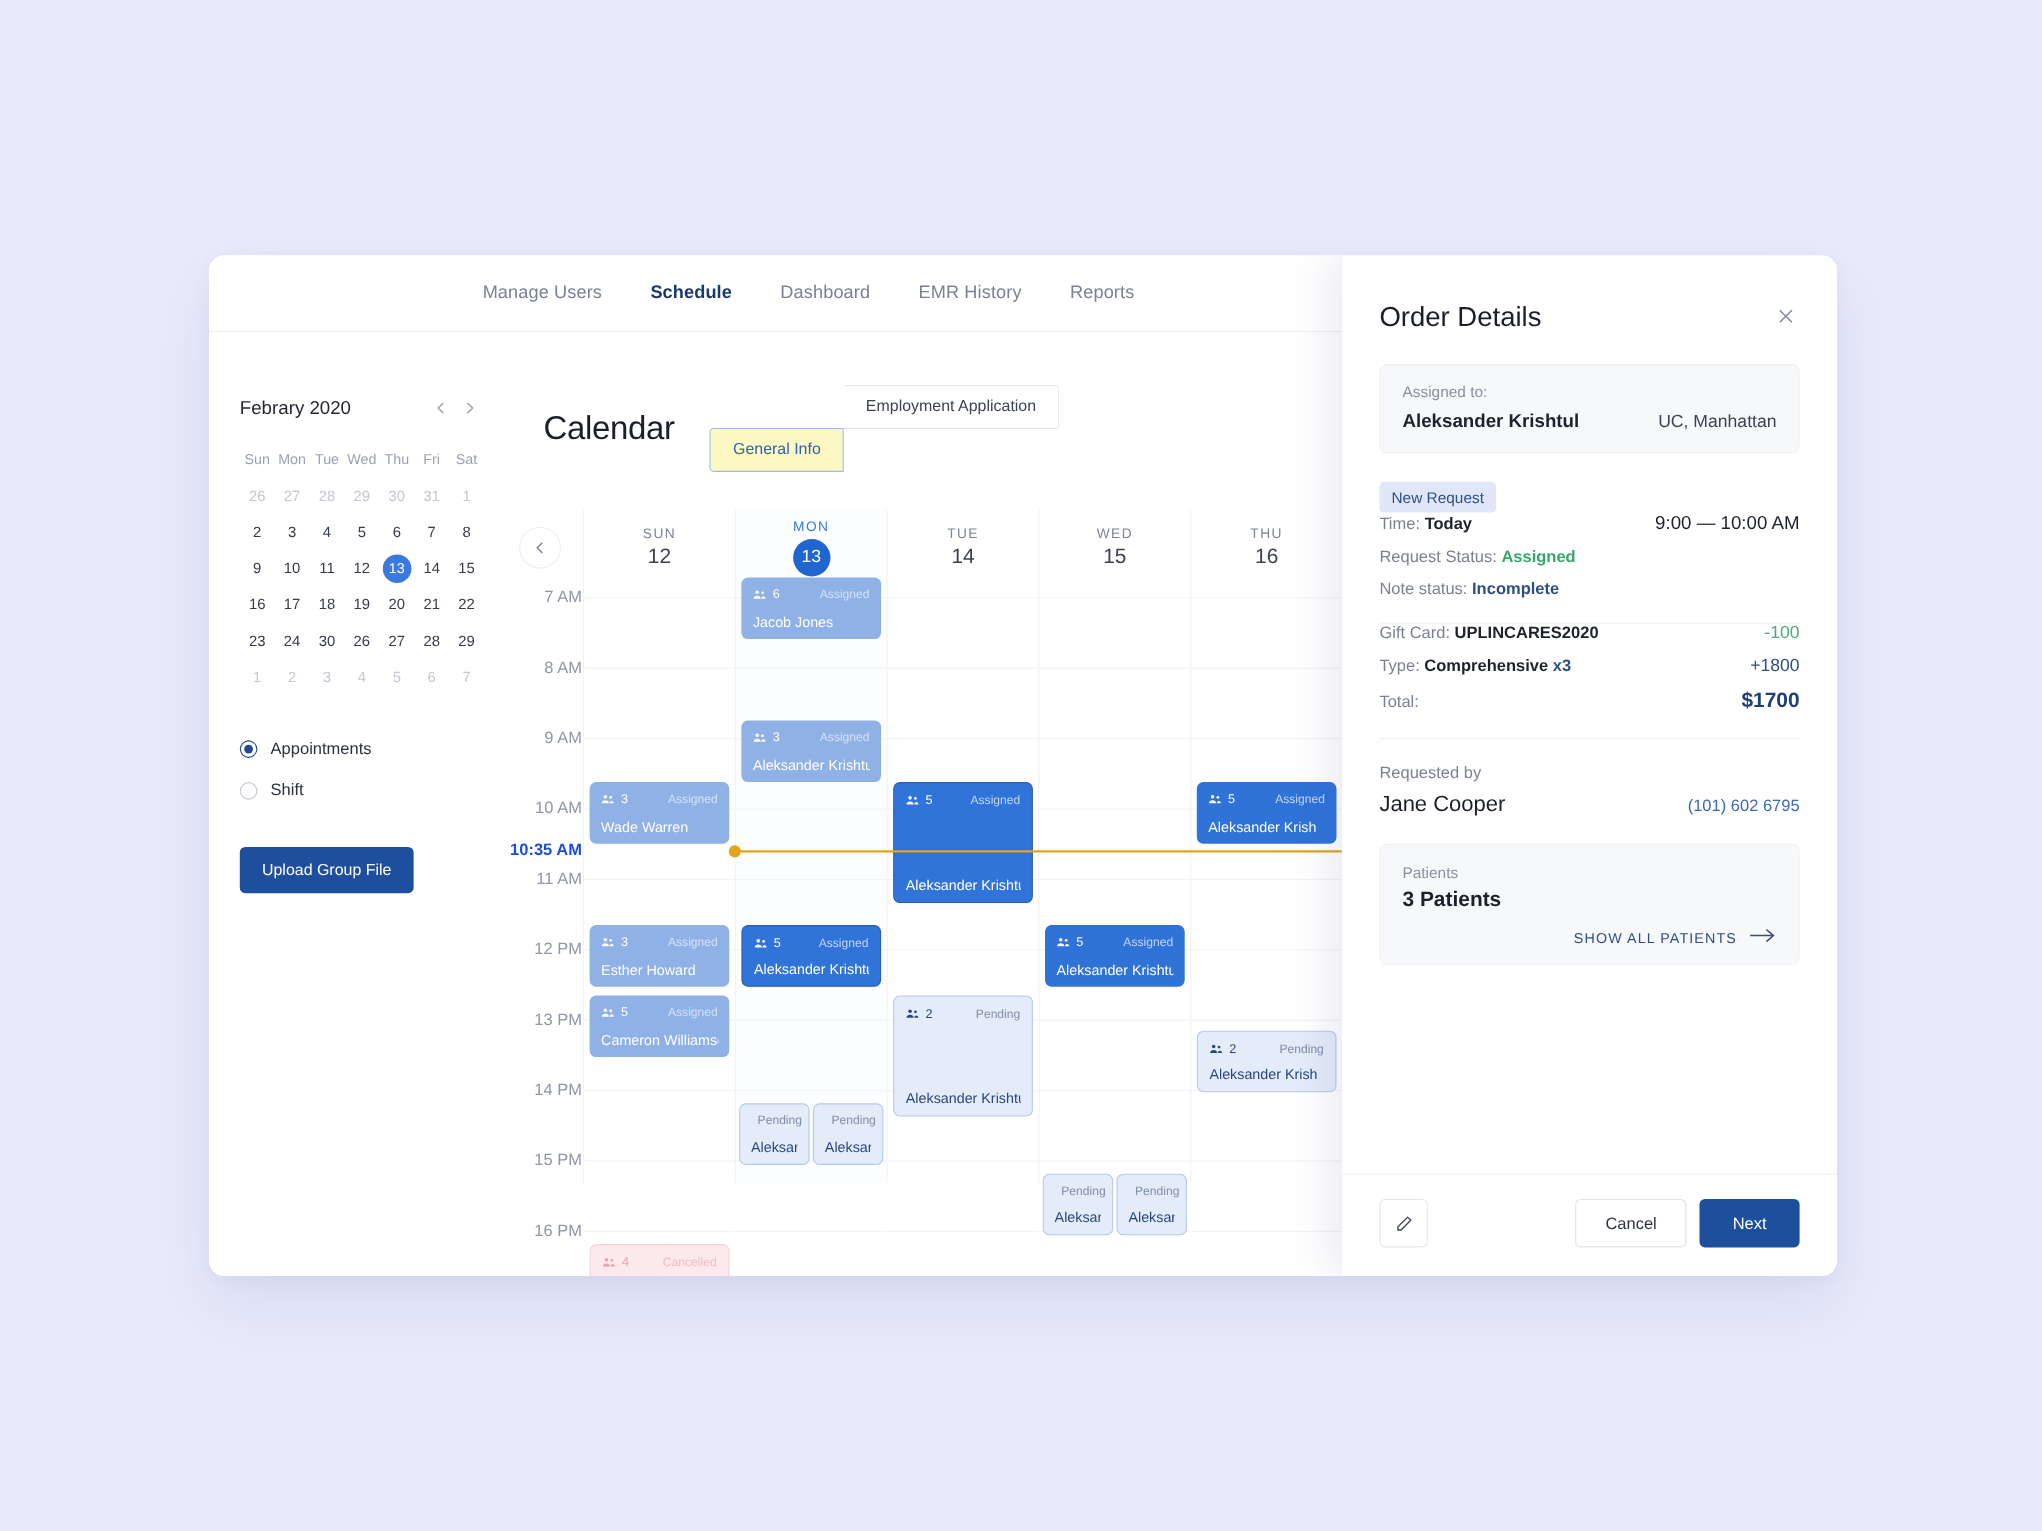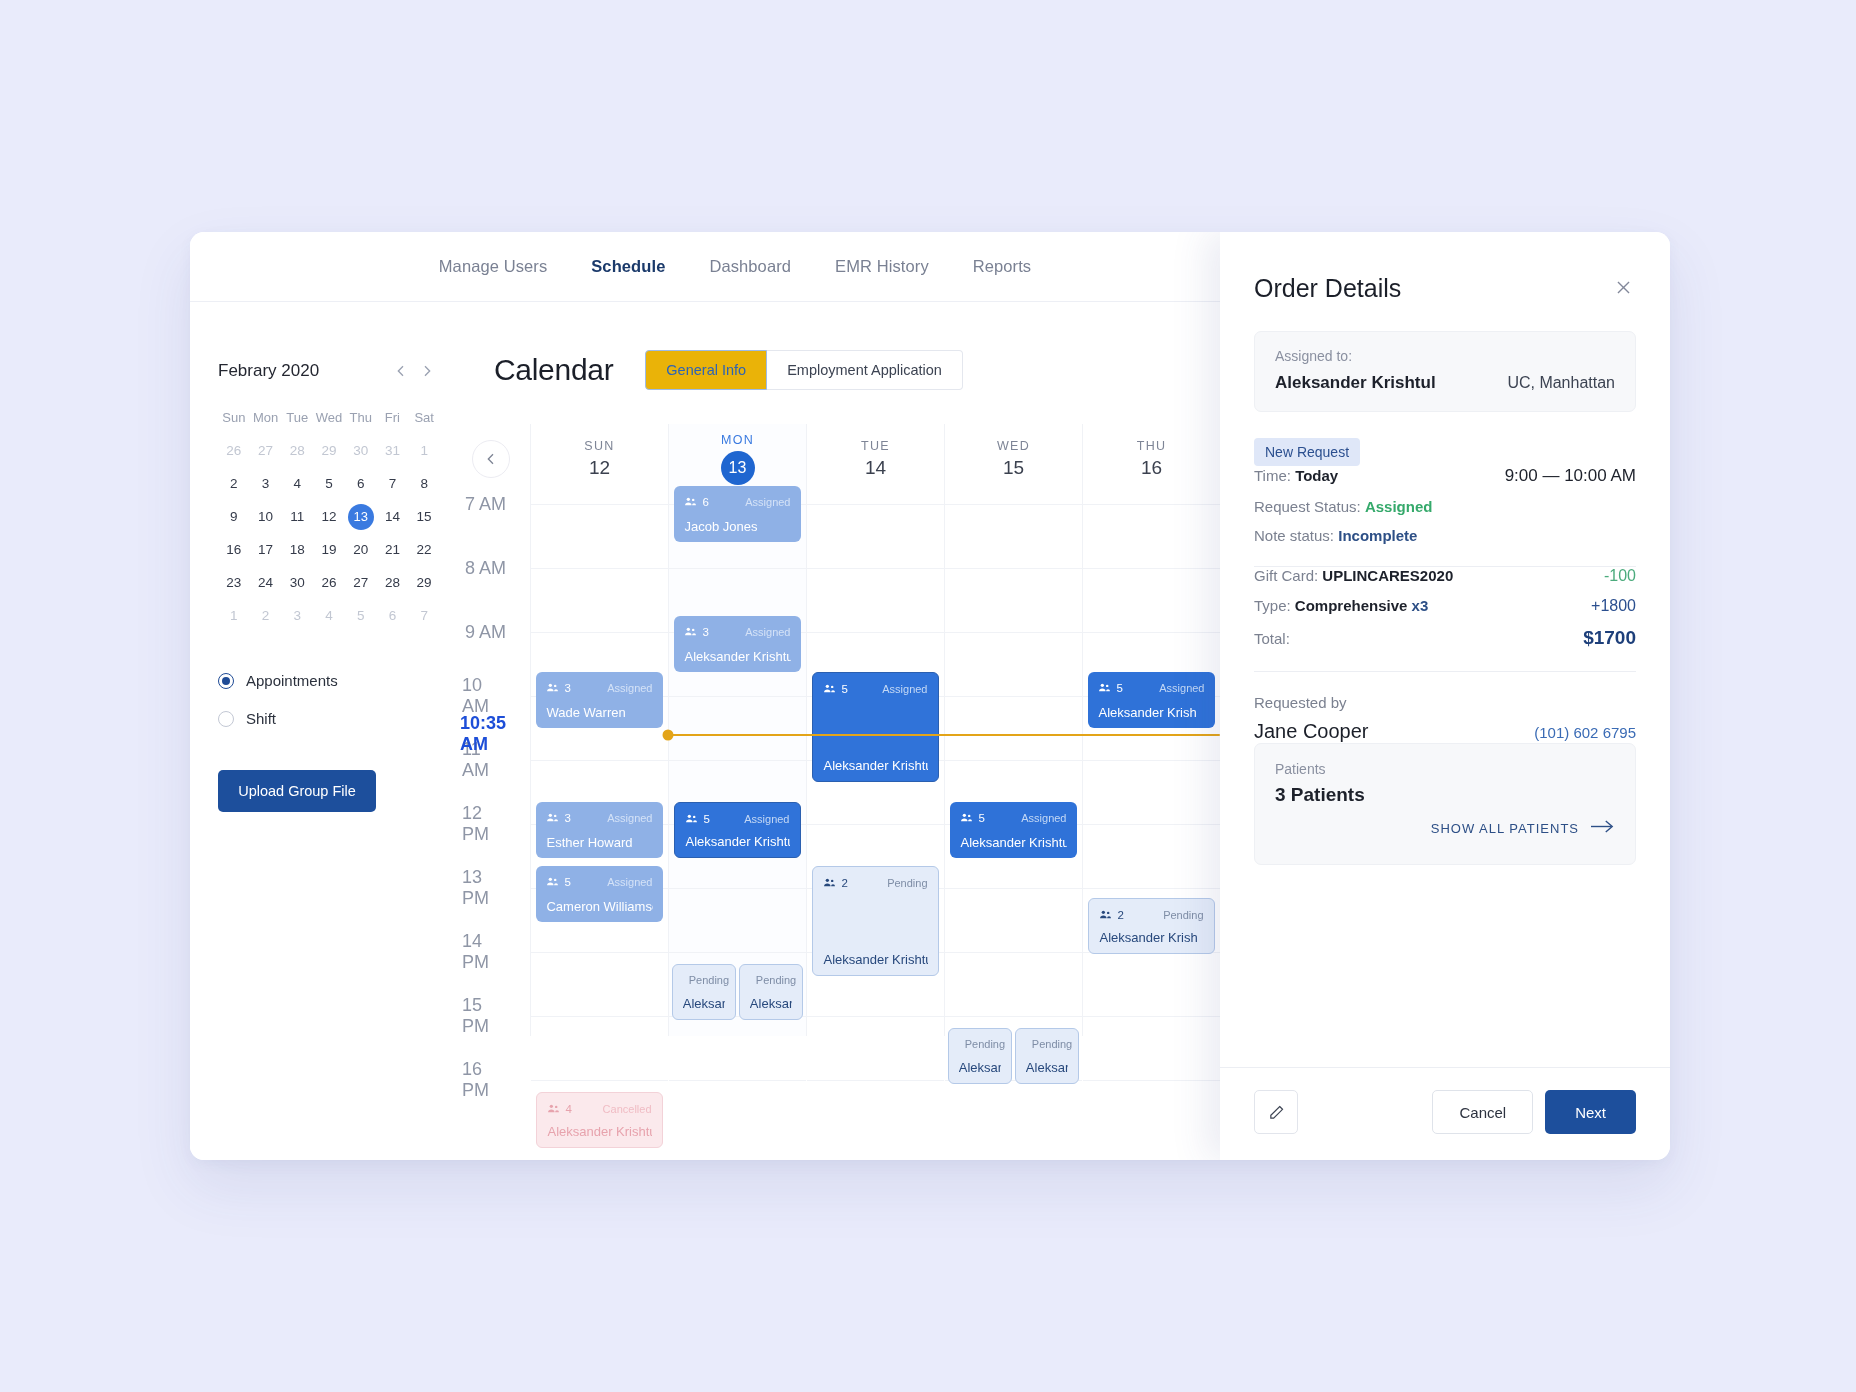--- a/index.html
+++ b/index.html
@@ -109,21 +109,21 @@
   .tabs { display: flex; }
   .tab {
     height: 40px; padding: 0 20px;
     display: flex; align-items: center;
     border: 1px solid #e4e7ee; background: #fff;
     font-size: 14.5px; color: #3c4352; cursor: pointer;
     white-space: nowrap;
   }
   .tab:first-child { border-radius: 4px 0 0 4px; }
   .tab:last-child  { border-radius: 0 4px 4px 0; border-left: none; }
-  .tab.active { background: #eab308; border-color: #9dbbe8; color: #2d63b5; }
+  .tab.active { background: #fef9c3; border-color: #9dbbe8; color: #2d63b5; margin-top: 39px; }
 
   .grid-wrap { margin-top: 34px; position: relative; height: 612px; }
   .daybar { display: flex; height: 70px; position: relative; }
   .gutter { width: 68px; min-width: 68px; position: relative; }
   .navcircle {
     position: absolute; left: 10px; top: 16px;
     width: 38px; height: 38px; border-radius: 50%;
     border: 1px solid #ececf2; background: #fff;
     display: flex; align-items: center; justify-content: center;
     color: #7d8494; font-size: 16px; cursor: pointer;
@@ -140,22 +140,22 @@
   .dnum { font-size: 19px; color: #3b414f; }
   .daycol.sel .dnum {
     width: 34px; height: 34px; border-radius: 50%;
     background: #1f66d0; color: #fff; font-size: 16px;
     display: flex; align-items: center; justify-content: center;
   }
 
   .slots { position: relative; height: 542px; display: flex; }
   .timecol { width: 68px; min-width: 68px; position: relative; }
   .tlabel {
-    position: absolute; right: 24px;
-    font-size: 18px; color: #8f96a6;
+    position: absolute; right: 1px;
+    font-size: 15px; color: #8f96a6;
     transform: translateY(-50%);
   }
   .tlabel.now { color: #1d4ed8; font-weight: bold; }
   .cols { flex: 1; position: relative; display: flex; }
   .col {
     flex: 1; position: relative;
     border-left: 1px solid #f0f2f6;
   }
   .col.sel { background: #fcfdff; }
   .hline {
@@ -239,22 +239,22 @@
   .money-green { color: #4cab7d; font-size: 16px; }
   .money-navy  { color: #2b4f8f; font-size: 16px; }
   .money-total { color: #1d3f7a; font-size: 19px; font-weight: bold; }
 
   .req-label { margin-top: 22px; font-size: 15px; color: #7b8190; }
   .req-row { margin-top: 9px; display: flex; align-items: baseline; justify-content: space-between; }
   .req-name { font-size: 20px; color: #1b1f29; }
   .req-phone { font-size: 15px; color: #3a6bb5; }
 
   .pat-box {
-    background: #f7f8fa; border: 1px solid #eef0f4;
-    border-radius: 7px; padding: 17px 20px 28px 20px;
+    margin-top: 24px; background: #f7f8fa; border: 1px solid #eef0f4;
+    border-radius: 7px; padding: 17px 20px 16px 20px;
   }
   .pat-label { font-size: 14px; color: #8a90a0; }
   .pat-count { margin-top: 7px; font-size: 19px; color: #1d212b; font-weight: bold; }
   .pat-link {
     margin-top: 14px; display: flex; align-items: center; justify-content: flex-end;
     gap: 12px; color: #2d4f86; font-size: 13px; letter-spacing: 1px; cursor: pointer;
   }
   .panel-foot {
     border-top: 1px solid #eceef3;
     padding: 22px 34px 26px 34px;

